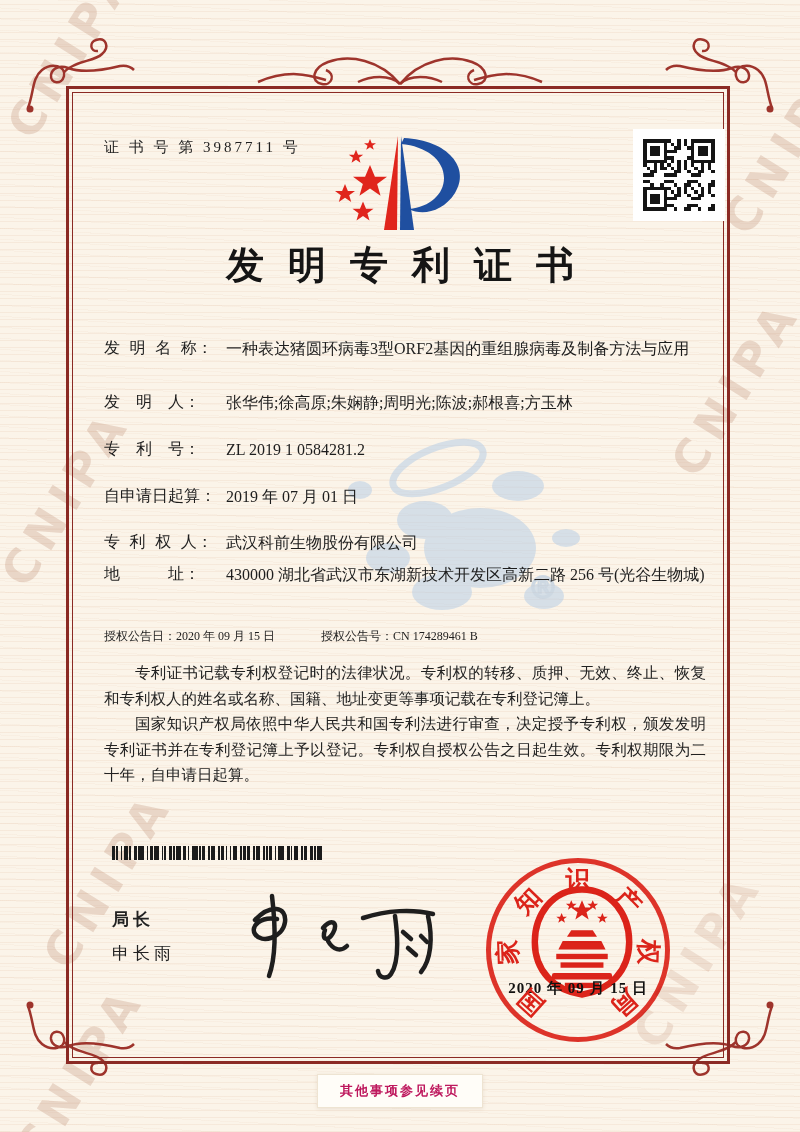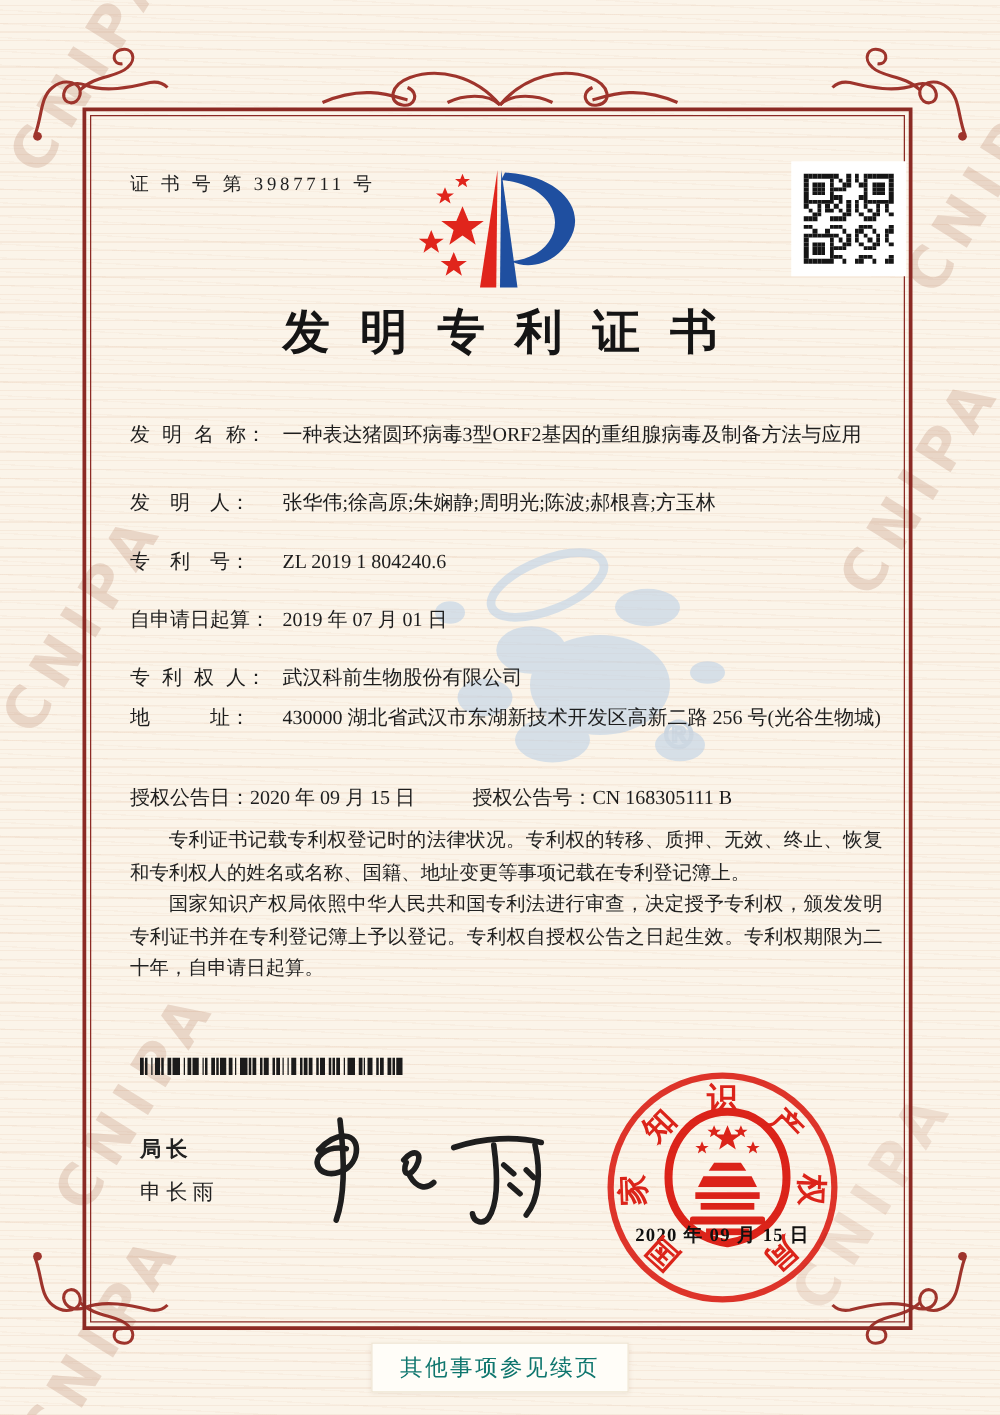--- a/index.html
+++ b/index.html
@@ -38,21 +38,21 @@
   .qr-grid { display:grid; grid-template-columns:repeat(21,3.4px); grid-auto-rows:3.4px; }
   .qr-grid .d { background:#151515; }
   .title {
     position:absolute; z-index:3; left:0; right:0; top:240px; text-align:center;
     font-size:38px; font-weight:bold; letter-spacing:24px; text-indent:24px; color:#151515;
   }
   
   .field-row { position:absolute; z-index:3; left:104px; width:604px; display:flex; font-size:16px; line-height:22px; color:#1d1d1d; }
   .field-row .lbl { white-space:pre; min-width:122px; flex:0 0 auto;font-family:Liberation Mono, monospace; }
   .field-row .val { flex:1 1 auto; white-space:pre-wrap; }
-  .grant-row { position:absolute; z-index:3; left:104px; top:628px; width:604px; font-size:16px; color:#1d1d1d; display:flex; }
+  .grant-row { position:absolute; z-index:3; left:104px; top:628px; width:604px; font-size:12px; color:#1d1d1d; display:flex; }
   .grant-row .pair2 { margin-left:46px; }
   
   .body-text { position:absolute; z-index:3; left:104px; top:660px; width:602px; font-size:15.5px; line-height:25.5px; text-align:justify; color:#222; }
   .body-text p { text-indent:2em; }
   
   .barcode { position:absolute; z-index:3; left:112px; top:846px; width:212px; height:14px; overflow:hidden; white-space:nowrap; font-size:0; }
   .barcode i { display:inline-block; height:14px; background:#1b1b1b; }
   
   .signer-title { position:absolute; z-index:3; left:112px; top:908px; font-size:17px; letter-spacing:4px; color:#222;font-weight:bold; }
   .signer-name  { position:absolute; z-index:3; left:112px; top:942px; font-size:17px; letter-spacing:4px; color:#222; }
@@ -71,21 +71,21 @@
   .seal-date {
     position:absolute; left:-6px; right:-6px; top:116px; text-align:center;
     font-size:15px; font-weight:bold; color:#111; letter-spacing:1px;
     font-family:"Liberation Serif","DejaVu Serif",serif;
   }
   
   .page-info { position:absolute; z-index:3; left:0; right:0; top:1032px; text-align:center; font-size:13.5px; color:#222; }
   .note-box {
     position:absolute; z-index:5; left:50%; top:1074px; transform:translateX(-50%);
     background:#fffdf8; border:1px solid #eee4d2; box-shadow:0 1px 4px rgba(120,80,50,.12);
-    padding:7px 22px; font-size:18px; letter-spacing:2px; color:#0f766e; white-space:nowrap;
+    padding:7px 22px; font-size:13px; letter-spacing:2px; color:#be185d; white-space:nowrap;font-weight:bold;
   }
 </style>
 </head>
 <body>
 
 <div class="page">
 
   <span class="wm" style="left:-28px; top:22px">CNIPA</span>
   <span class="wm" style="left:688px; top:118px">CNIPA</span>
   <span class="wm" style="left:636px; top:360px">CNIPA</span>
@@ -620,41 +620,41 @@
   <div class="field-row" style="top:338px">
     <span class="lbl">发 明 名 称：</span>
     <span class="val">一种表达猪圆环病毒3型ORF2基因的重组腺病毒及制备方法与应用</span>
   </div>
   <div class="field-row" style="top:392px">
     <span class="lbl">发　明　人：</span>
     <span class="val">张华伟;徐高原;朱娴静;周明光;陈波;郝根喜;方玉林</span>
   </div>
   <div class="field-row" style="top:439px">
     <span class="lbl">专　利　号：</span>
-    <span class="val">ZL 2019 1 804240.6</span>
+    <span class="val">ZL 2019 1 0584281.2</span>
   </div>
   <div class="field-row" style="top:486px">
     <span class="lbl">自申请日起算：</span>
     <span class="val">2019 年 07 月 01 日</span>
   </div>
   <div class="field-row" style="top:532px">
     <span class="lbl">专 利 权 人：</span>
     <span class="val">武汉科前生物股份有限公司</span>
   </div>
   <div class="field-row" style="top:564px">
     <span class="lbl">地　　　址：</span>
     <span class="val">430000 湖北省武汉市东湖新技术开发区高新二路 256 号(光谷生物城)</span>
   </div>
 
   <div class="grant-row">
     <span class="pair1">
       <span>授权公告日：</span><span>2020 年 09 月 15 日</span>
     </span>
     <span class="pair2">
-      <span>授权公告号：</span><span>CN 168305111 B</span>
+      <span>授权公告号：</span><span>CN 174289461 B</span>
     </span>
   </div>
 
   <div class="body-text">
     <p>专利证书记载专利权登记时的法律状况。专利权的转移、质押、无效、终止、恢复和专利权人的姓名或名称、国籍、地址变更等事项记载在专利登记簿上。</p>
     <p>国家知识产权局依照中华人民共和国专利法进行审查，决定授予专利权，颁发发明专利证书并在专利登记簿上予以登记。专利权自授权公告之日起生效。专利权期限为二十年，自申请日起算。</p>
   </div>
 
   <div class="barcode"><i style="width:3px;margin-right:1.4px"></i><i style="width:1.5px;margin-right:2.8px"></i><i style="width:1.5px;margin-right:1.4px"></i><i style="width:4.5px;margin-right:1.4px"></i><i style="width:1.5px;margin-right:2.8px"></i><i style="width:3px;margin-right:1.4px"></i><i style="width:6px;margin-right:2.8px"></i><i style="width:1.5px;margin-right:1.4px"></i><i style="width:3px;margin-right:1.4px"></i><i style="width:4.5px;margin-right:2.8px"></i><i style="width:1.5px;margin-right:1.4px"></i><i style="width:1.5px;margin-right:2.8px"></i><i style="width:3px;margin-right:1.4px"></i><i style="width:1.5px;margin-right:1.4px"></i><i style="width:4.5px;margin-right:2.8px"></i><i style="width:3px;margin-right:1.4px"></i><i style="width:1.5px;margin-right:2.8px"></i><i style="width:6px;margin-right:1.4px"></i><i style="width:1.5px;margin-right:1.4px"></i><i style="width:3px;margin-right:2.8px"></i><i style="width:1.5px;margin-right:1.4px"></i><i style="width:4.5px;margin-right:2.8px"></i><i style="width:1.5px;margin-right:1.4px"></i><i style="width:3px;margin-right:1.4px"></i><i style="width:1.5px;margin-right:2.8px"></i><i style="width:1.5px;margin-right:1.4px"></i><i style="width:4.5px;margin-right:2.8px"></i><i style="width:1.5px;margin-right:1.4px"></i><i style="width:3px;margin-right:1.4px"></i><i style="width:3px;margin-right:2.8px"></i><i style="width:1.5px;margin-right:1.4px"></i><i style="width:4.5px;margin-right:2.8px"></i><i style="width:1.5px;margin-right:1.4px"></i><i style="width:1.5px;margin-right:1.4px"></i><i style="width:3px;margin-right:2.8px"></i><i style="width:1.5px;margin-right:1.4px"></i><i style="width:6px;margin-right:2.8px"></i><i style="width:3px;margin-right:1.4px"></i><i style="width:1.5px;margin-right:1.4px"></i><i style="width:4.5px;margin-right:2.8px"></i><i style="width:1.5px;margin-right:1.4px"></i><i style="width:3px;margin-right:2.8px"></i><i style="width:3px;margin-right:1.4px"></i><i style="width:1.5px;margin-right:1.4px"></i><i style="width:4.5px;margin-right:2.8px"></i></div>
 

